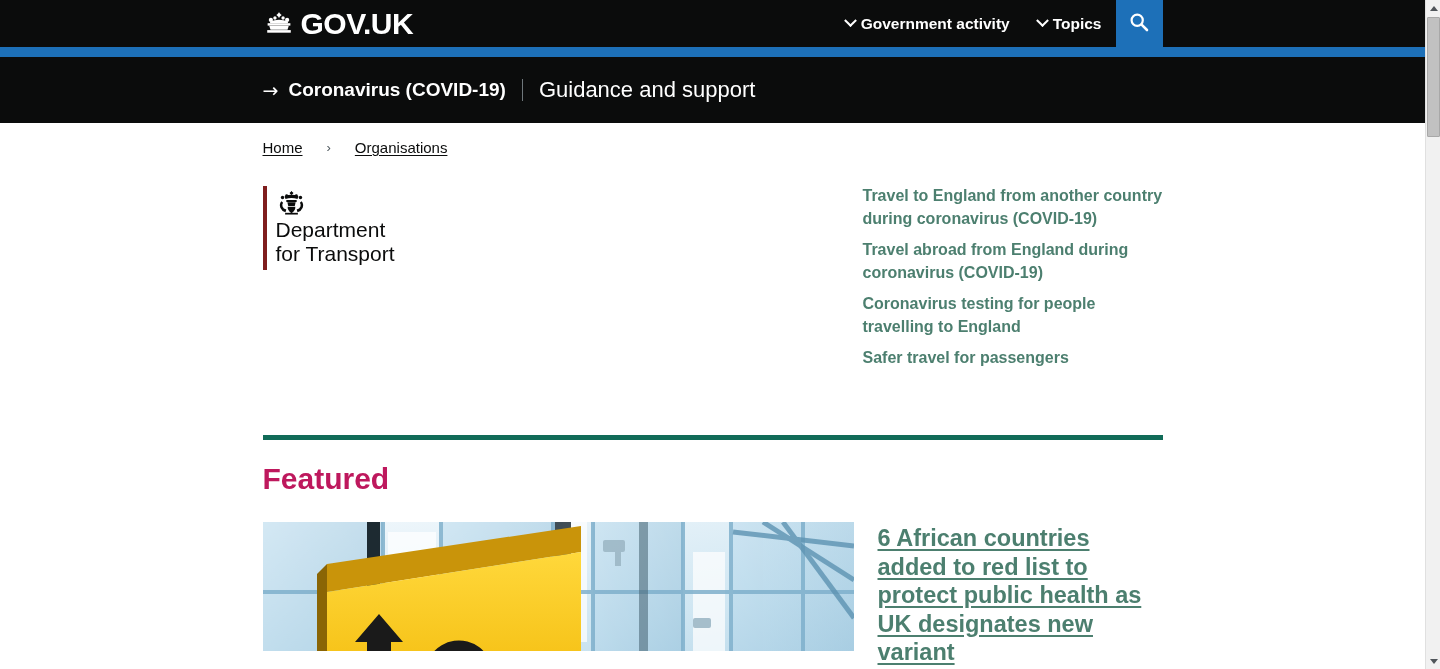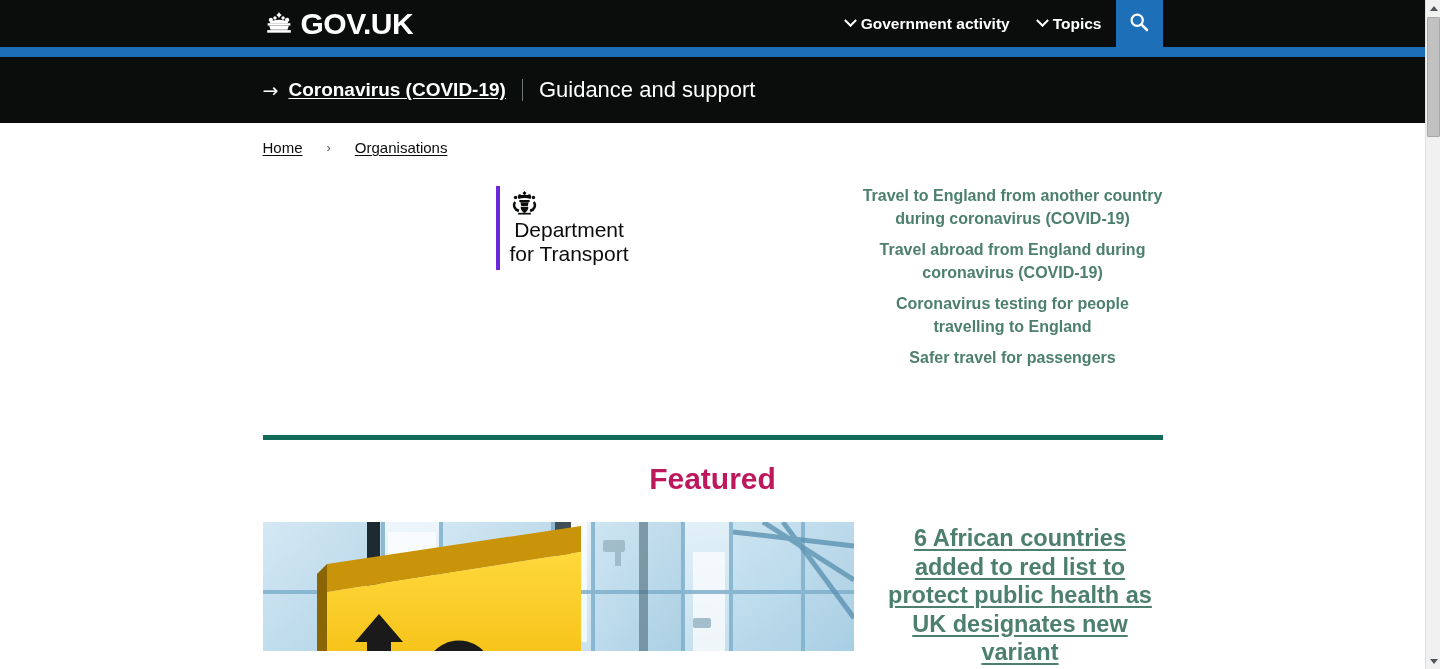--- a/index.html
+++ b/index.html
@@ -3,21 +3,21 @@
 <meta charset="utf-8">
 <style>
   * { box-sizing: border-box; margin: 0; padding: 0; }
   html, body {
     width: 1440px; height: 669px;
     font-family: "Liberation Sans", sans-serif;
     background: #ffffff;
     overflow: hidden;
   }
   .viewport { position: relative; width: 1440px; height: 669px; overflow: hidden; }
-  .page { position: absolute; top: 0; left: 0; width: 1425px; height: 669px; overflow: hidden; background:#fff;text-align:center; }
+  .page { position: absolute; top: 0; left: 0; width: 1425px; height: 669px; overflow: hidden; background:#fff; }
 
   
   .govuk-header {
     background: #0b0c0c;
     height: 47px;
     position: relative;
     display: flex;
     align-items: center;
   }
   .header-inner {
@@ -88,41 +88,41 @@
     width: 900px; margin: 0 auto;
     display: flex; align-items: center;
     gap: 10px;
   }
   .arrow-right {
     color: #ffffff; font-size: 19px; line-height: 1;
     font-family: "DejaVu Sans", sans-serif;
   }
   .covid-link {
     color: #ffffff; font-size: 19px; font-weight: 700;
-    text-decoration: underline; text-underline-offset: 2px;
+    text-underline-offset: 2px;
     cursor: pointer;
   }
   .covid-divider {
     width: 1px; height: 22px; background: #6f777b; margin: 0 6px;
   }
   .covid-sub { color: #ffffff; font-size: 22px; }
 
   
   .content { width: 900px; margin: 0 auto; padding-top: 16px; }
 
   .breadcrumbs { display: flex; align-items: center; gap: 24px; font-size: 15px; padding-bottom: 20px;}
   .breadcrumbs a {
     color: #0b0c0c; text-decoration: underline; text-underline-offset: 2px; cursor: pointer;
   }
   .bc-sep { color: #505a5f; font-size: 13px; }
 
   .org-row { display: flex; }
   .org-left { width: 600px; padding-top: 10px; }
   .org-logo {
-    border-left: 4px solid #6d28d9;
+    border-left: 4px solid #7f1d1d;
     padding: 4px 0 4px 9px;
     display: inline-block;
   }
   .org-crest { display: block; width: 31px; height: 26px; margin-bottom: 2px; }
   .org-name {
     font-size: 21px; line-height: 24px; color: #0b0c0c;
     font-family: "Liberation Sans", sans-serif;
     font-weight: 400;
   }
 

